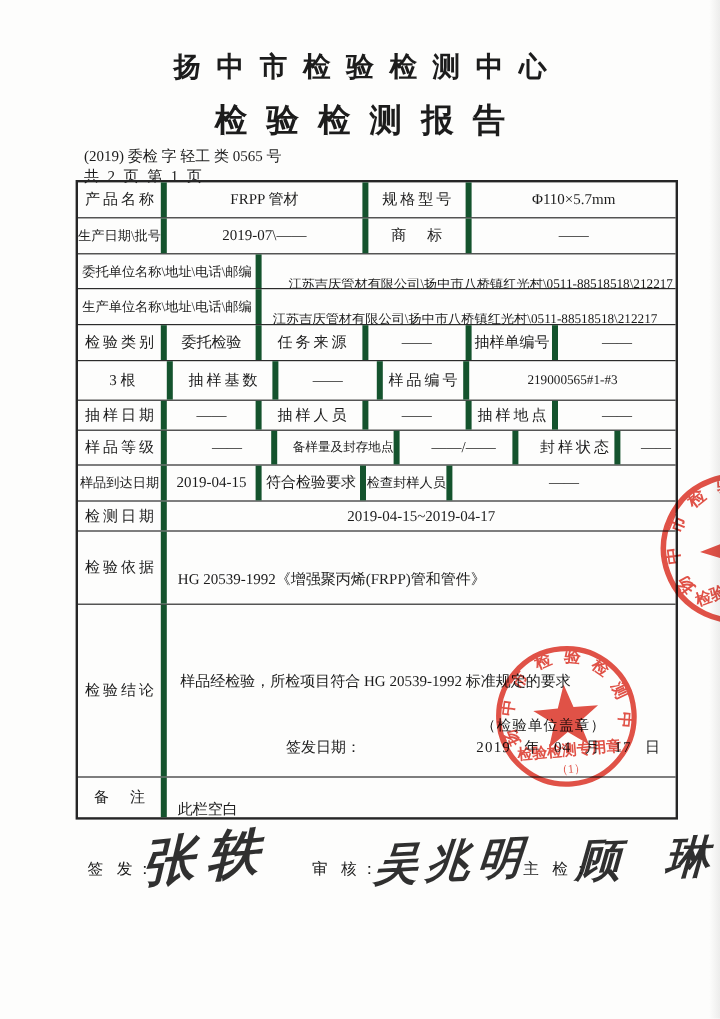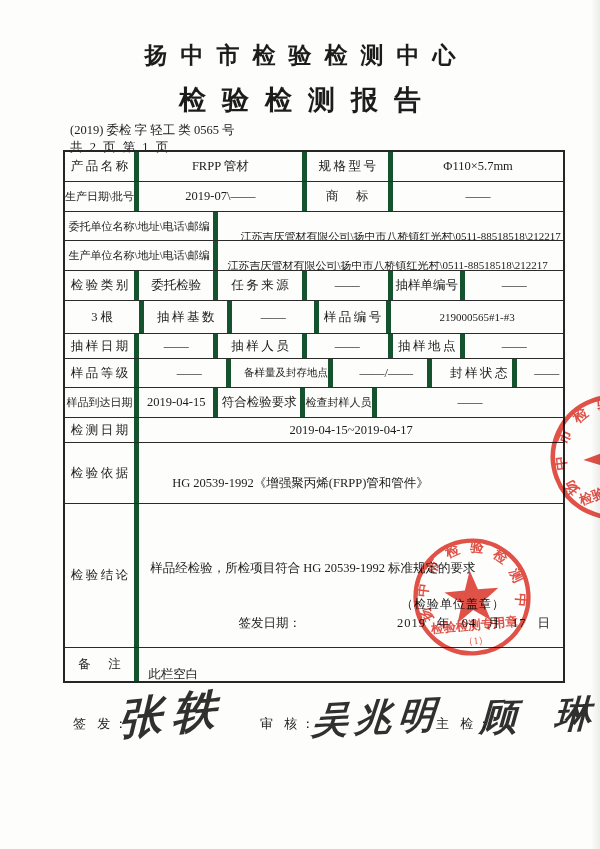--- a/index.html
+++ b/index.html
@@ -32,21 +32,21 @@
   .td.left{justify-content:flex-start;text-align:left;padding-left:9px;margin-top:20px;}
   .lbl{letter-spacing:2.5px;text-indent:2.5px;}
   .nolsp{letter-spacing:0;text-indent:0;}
   .small{font-size:11px;}
   .xsmall{font-size:10.5px;}
 
   .w1{width:14.9%;} .w2{width:15.9%;} .w3{width:17.7%;} .w4{width:17.4%;} .w5{width:14.5%;}
   .w6{flex:1;} .w23{width:33.6%;} .w56{flex:1;} .w12{width:30.8%;} .wrest{flex:1;}
 
   .h29{height:29px;} .h28{height:28px;gap:13px;} .h32{height:32px;} .h24{height:24px;}
-  .h60{height:60px;gap:24px;} .h143{height:143px;} .h33{height:33px;}
+  .h60{height:60px;} .h143{height:143px;} .h33{height:33px;}
 
   .concl-cell{position:relative;display:block;}
   .concl-text{position:absolute;left:11px;top:56px;font-size:12.5px;white-space:nowrap;}
   .stamp-note{position:absolute;right:58px;top:92px;font-size:12px;letter-spacing:1px;}
   .issue-line{position:absolute;right:12px;bottom:15px;font-size:12.5px;display:flex;}
   .issue-line .gap{width:96px;}
   .issue-date{word-spacing:7px;letter-spacing:1px;}
 
   
   .footer{position:absolute;left:0;top:685px;width:600px;height:90px;}

